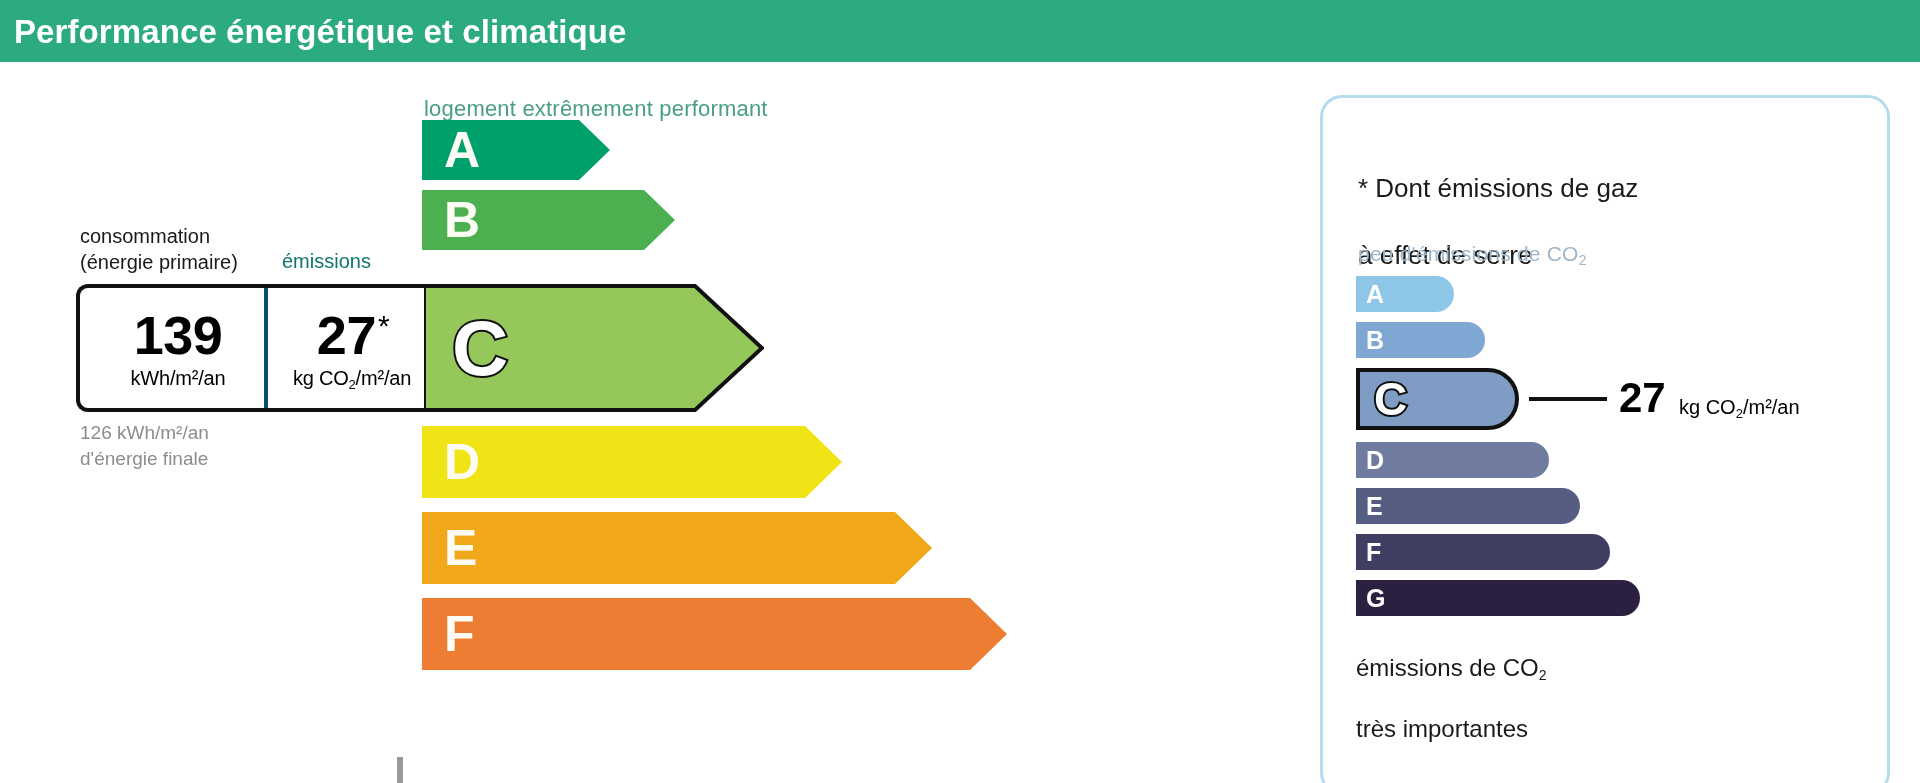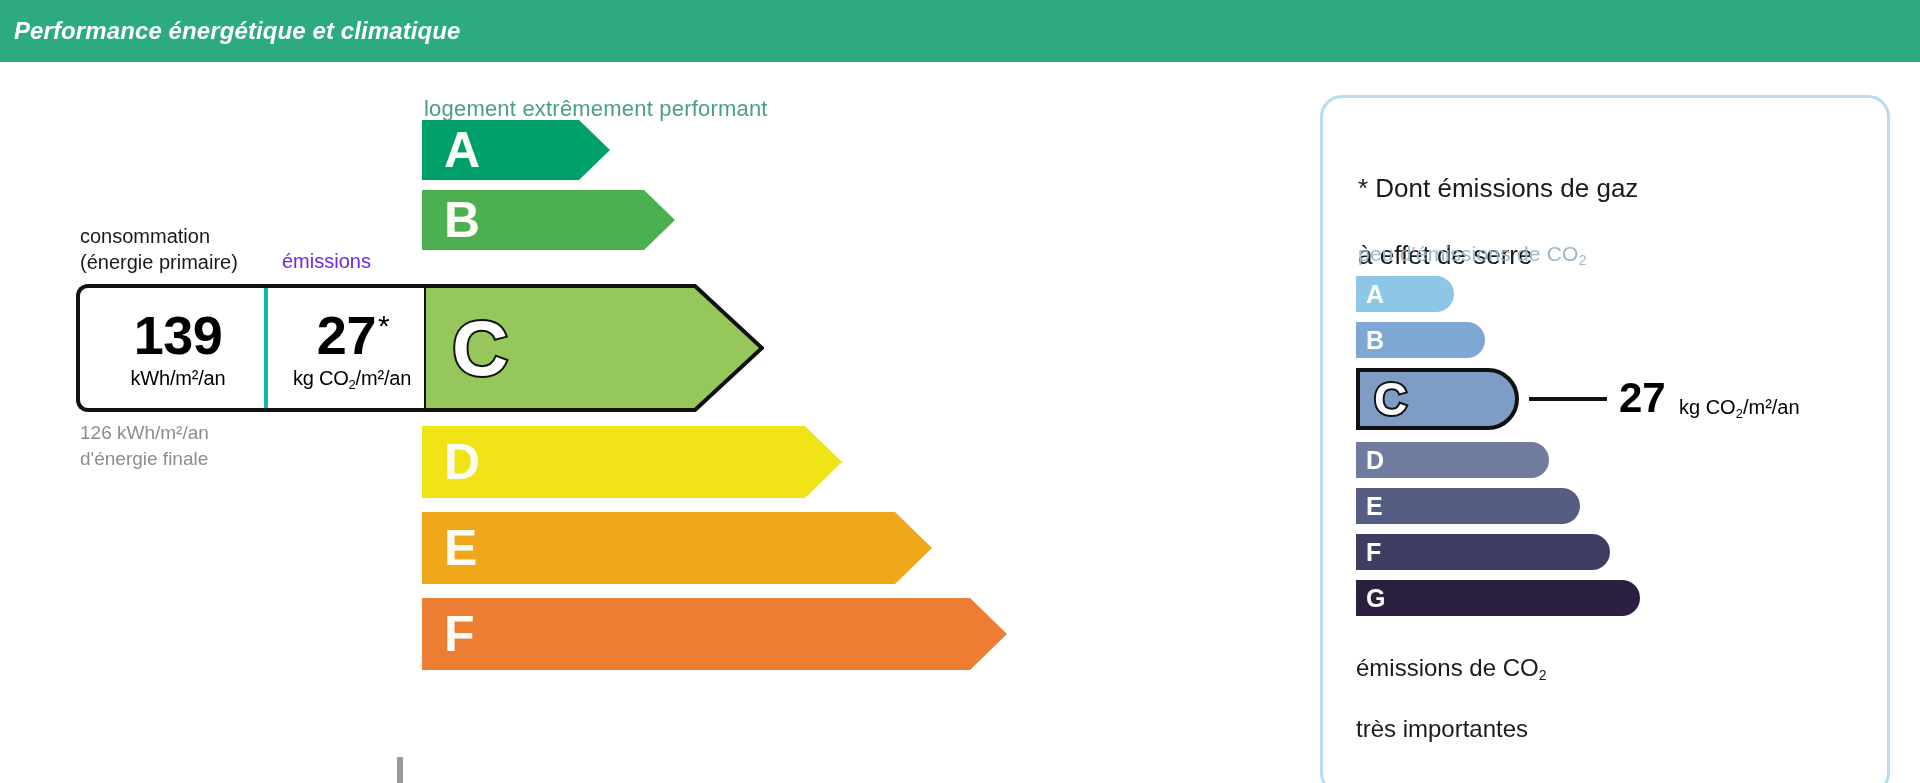--- a/index.html
+++ b/index.html
@@ -21,26 +21,25 @@
     left: 0;
     top: 0;
     width: 1920px;
     height: 62px;
     background: #2bab7f;
     display: flex;
     align-items: center;
   }
   .header-title {
     color: #ffffff;
-    font-size: 24px;
+    font-size: 33px;
     font-weight: bold;
     letter-spacing: 0.1px;
     padding-left: 14px;
     line-height: 1;
-    font-style: italic;
   }
 
   
   .canvas {
     position: absolute;
     left: 0;
     top: 62px;
     width: 1920px;
     height: 721px;
     background: #ffffff;
@@ -75,21 +74,21 @@
     text-align: left;
     font-size: 20px;
     color: #1a1a1a;
     line-height: 1.3;
   }
   .label-emissions {
     position: absolute;
     left: 282px;
     top: 186px;
     font-size: 20px;
-    color: #6d28d9;
+    color: #0f766e;
     line-height: 1.3;
   }
 
   
   .value-box {
     position: absolute;
     left: 76px;
     top: 222px;
     width: 348px;
     height: 128px;
@@ -104,21 +103,21 @@
   }
   .value-cell {
     flex: 0 0 auto;
     display: flex;
     flex-direction: column;
     align-items: center;
     justify-content: center;
     padding-top: 4px;
   }
   .value-cell.primary { width: 172px; }
-  .value-cell.co2 { width: 168px; border-left: 4px solid #14b8a6; }
+  .value-cell.co2 { width: 168px; border-left: 4px solid #0c4a6e; }
   .value-number {
     font-size: 54px;
     font-weight: bold;
     color: #000000;
     line-height: 0.95;
     letter-spacing: -0.5px;
     position: relative;
   }
   .value-number .star {
     font-size: 30px;

